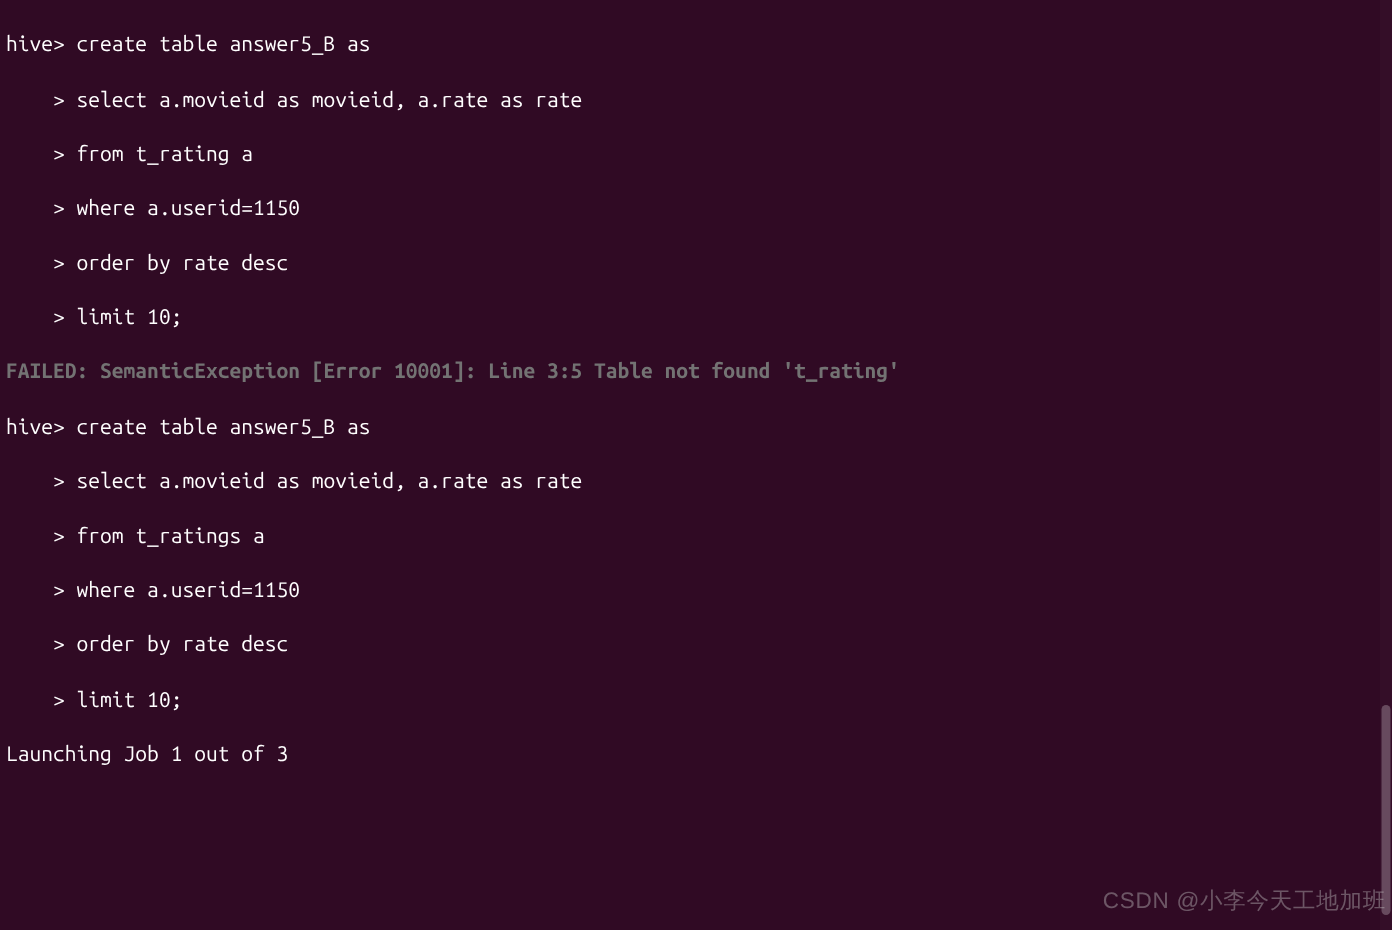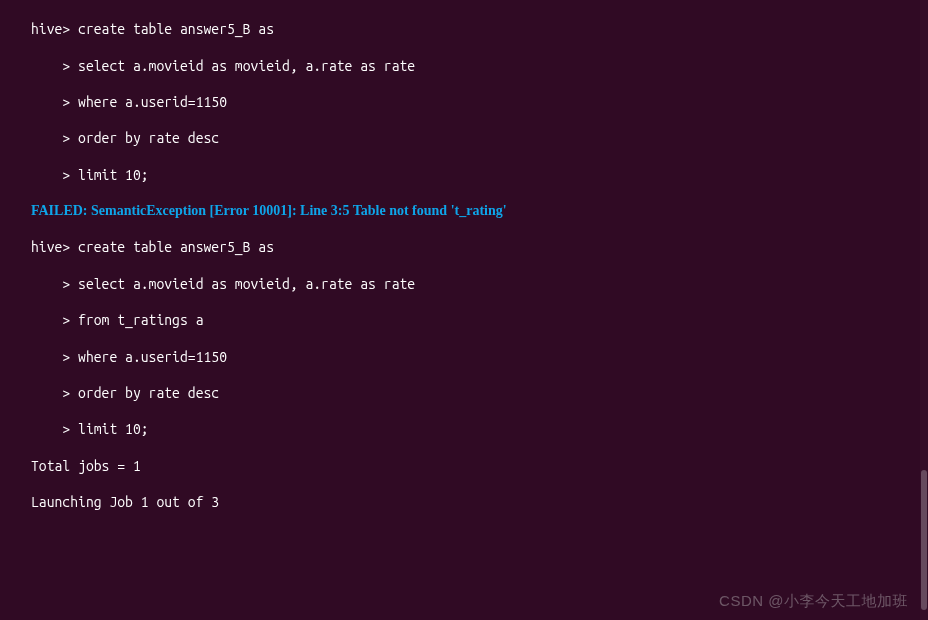--- a/index.html
+++ b/index.html
@@ -17,31 +17,29 @@
       width: 928px;
       height: 620px;
       overflow: hidden;
       position: relative;
     }
     .terminal {
       white-space: pre;
     }
     .line {
       display: block;
-      margin-left: 27px;
     }
     .error {
-      color: #0ea5e9;
+      color: #737373;
       font-weight: bold;
-      font-family: Liberation Serif, serif;
     }
     .watermark {
       position: absolute;
       bottom: 10px;
-      right: 20px;
+      right: 4px;
       color: rgba(200, 200, 200, 0.4);
       font-family: Arial, sans-serif;
       font-size: 15px;
       letter-spacing: 0.5px;
     }
     .scrollbar {
       position: absolute;
       right: 0;
       top: 0;
       width: 8px;
@@ -57,31 +55,31 @@
       background: rgba(255,255,255,0.25);
       border-radius: 3px;
     }
   </style>
 </head>
 <body>
 
 <div class="terminal">
 <span class="line">hive&gt; create table answer5_B as</span>
 <span class="line">    &gt; select a.movieid as movieid, a.rate as rate</span>
+<span class="line">    &gt; from t_rating a</span>
 <span class="line">    &gt; where a.userid=1150</span>
 <span class="line">    &gt; order by rate desc</span>
 <span class="line">    &gt; limit 10;</span>
 <span class="line error">FAILED: SemanticException [Error 10001]: Line 3:5 Table not found 't_rating'</span>
 <span class="line">hive&gt; create table answer5_B as</span>
 <span class="line">    &gt; select a.movieid as movieid, a.rate as rate</span>
 <span class="line">    &gt; from t_ratings a</span>
 <span class="line">    &gt; where a.userid=1150</span>
 <span class="line">    &gt; order by rate desc</span>
 <span class="line">    &gt; limit 10;</span>
-<span class="line">Total jobs = 1</span>
 <span class="line">Launching Job 1 out of 3</span>
 
 
 
 
 
 
 
 
 

